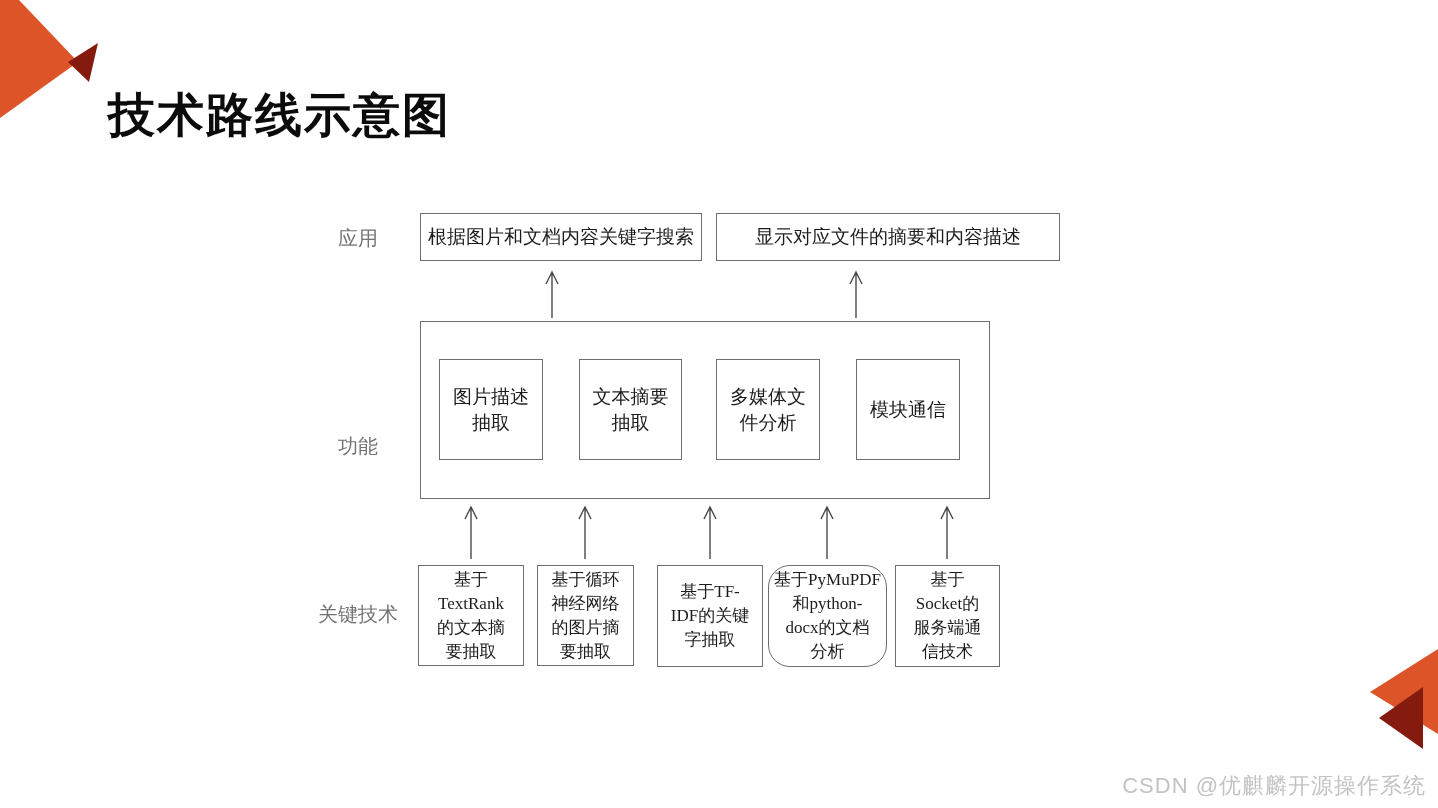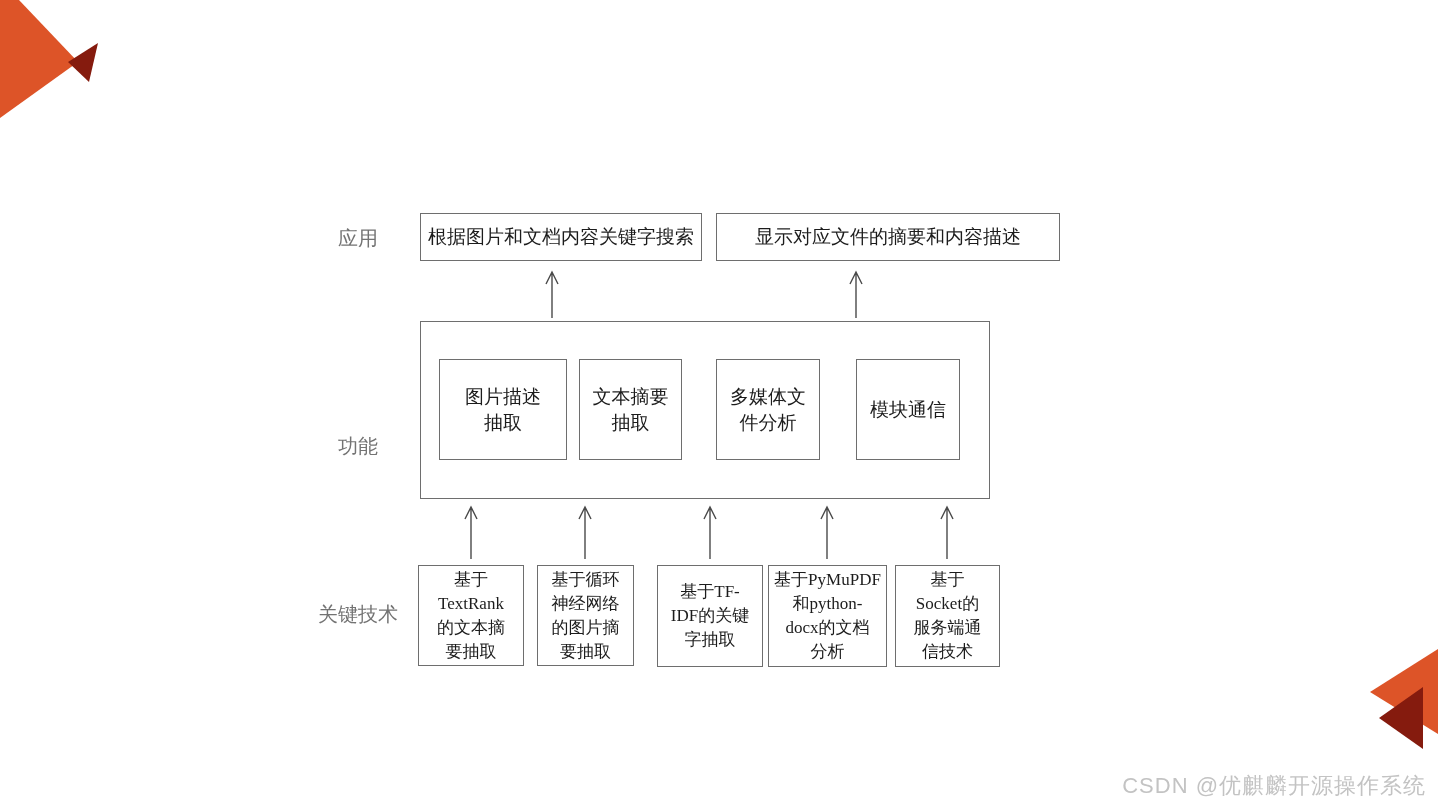--- a/index.html
+++ b/index.html
@@ -35,29 +35,29 @@
     background:#ffffff;
   }
   .top-box{height:48px;font-size:19px;top:213px;}
   .top-box1{left:420px;width:282px;}
   .top-box2{left:716px;width:344px;}
   .container-box{
     position:absolute;left:420px;top:321px;width:570px;height:178px;
     border:1.5px solid #6e6e6e;box-sizing:border-box;background:#ffffff;
   }
   .fn-box{top:359px;height:101px;font-size:19px;line-height:26px;}
-  .fn-a{left:439px;width:128px;}
+  .fn-a{left:439px;width:104px;}
   .fn-b{left:579px;width:103px;}
   .fn-c{left:716px;width:104px;}
   .fn-d{left:856px;width:104px;}
   .kt-box{top:565px;font-size:17px;line-height:24px;}
   .kt-1{left:418px;width:106px;height:101px;}
   .kt-2{left:537px;width:97px;height:101px;}
   .kt-3{left:657px;width:106px;height:102px;}
-  .kt-4{left:768px;width:119px;height:102px;}
+  .kt-4{left:768px;width:119px;height:102px;border-radius:22px;}
   .kt-5{left:895px;width:105px;height:102px;}
   .arrows{position:absolute;left:0;top:0;pointer-events:none;}
   .watermark{
     position:absolute;right:12px;top:771px;
     font-family:"Liberation Sans","DejaVu Sans",sans-serif;
     font-size:22px;color:#c3c3c3;letter-spacing:1px;
   }
 </style>
 </head>
 <body>
@@ -67,20 +67,21 @@
   <svg class="deco deco-tl" width="100" height="125" viewBox="0 0 100 125">
     <polygon points="0,0 19,0 78,62 0,118" fill="#DD5428"></polygon>
     <polygon points="68,62 98,43 89,82" fill="#851B0E"></polygon>
   </svg>
 
   <svg class="deco deco-br" width="70" height="110" viewBox="0 0 70 110">
     <polygon points="70,4 2,47 70,89" fill="#DD5428"></polygon>
     <polygon points="11,73 55,42 55,104" fill="#851B0E"></polygon>
   </svg>
 
+  <h1 class="title">技术路线示意图</h1>
 
   <div>
 
     <div class="row-label lbl-app">应用</div>
     <div class="row-label lbl-func">功能</div>
     <div class="row-label lbl-tech">关键技术</div>
 
     <div class="box top-box top-box1">根据图片和文档内容关键字搜索</div>
     <div class="box top-box top-box2">显示对应文件的摘要和内容描述</div>
 

